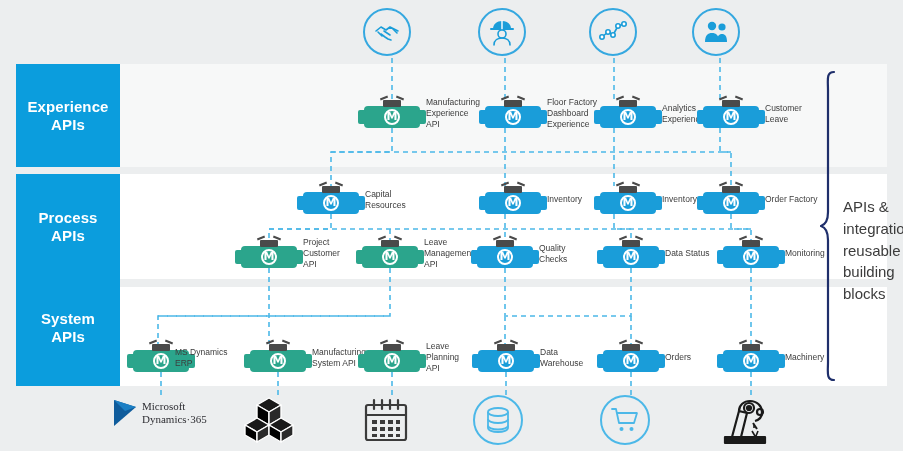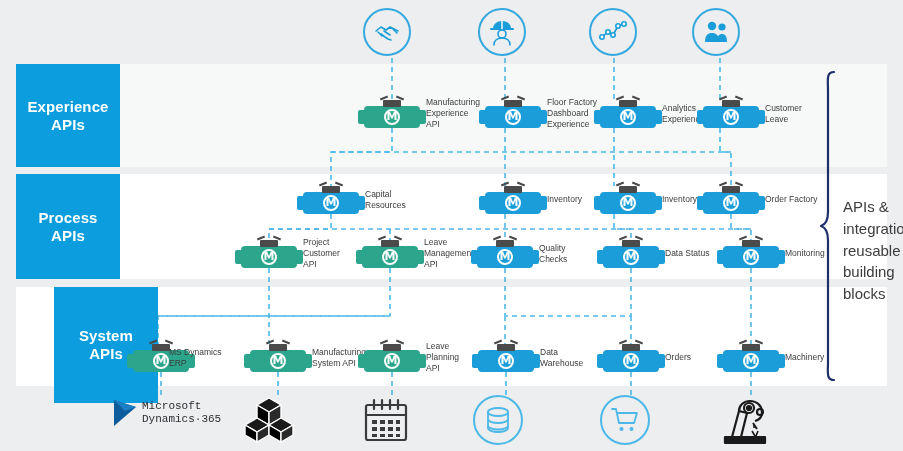--- a/index.html
+++ b/index.html
@@ -21,21 +21,21 @@
   
   .cat{
     position:absolute;left:16px;width:104px;
     background:#0b9ddd;color:#fff;
     display:flex;align-items:center;justify-content:center;
     text-align:center;font-weight:bold;font-size:15px;line-height:1.2;
     letter-spacing:.1px;
   }
   .cat.exp{top:64px;height:103px;}
   .cat.proc{top:174px;height:105px;}
-  .cat.sys{top:287px;height:116px;margin-left:38px;}
+  .cat.sys{top:270px;height:116px;}
 
   
   svg.links{position:absolute;left:0;top:0;width:903px;height:451px;pointer-events:none;}
 
   
   .node{position:absolute;width:56px;height:28px;}
   .node .body{
     position:absolute;left:0;top:6px;width:56px;height:22px;border-radius:4px;
   }
   .node .body:before,.node .body:after{
@@ -74,21 +74,21 @@
     display:flex;align-items:center;justify-content:center;
   }
   .cicon svg{display:block;}
 
   
   .bicon{position:absolute;display:flex;align-items:center;justify-content:center;}
   .bicon.ring{border:2px solid #4cb8e8;border-radius:50%;width:50px;height:50px;box-sizing:border-box;}
 
   .dyn{position:absolute;display:flex;align-items:center;gap:4px;}
   .dyn .dlogo{width:26px;height:30px;}
-  .dyn .dtext{font-size:11px;color:#2d2d32;line-height:1.15;font-family:Liberation Mono, monospace;}
+  .dyn .dtext{font-size:11px;color:#2d2d32;line-height:1.15;font-family:Liberation Serif, serif;}
 
   
   .brace{position:absolute;left:820px;top:70px;width:22px;height:312px;}
   .caption{
     position:absolute;left:843px;top:196px;width:60px;
     font-size:15px;line-height:1.45;color:#3c3c3c;
   }
 </style>
 </head>
 <body>
@@ -278,21 +278,21 @@
     <div class="body"></div>
       <div class="cap"></div>
     <div class="logo">M</div>
     <div class="label">Monitoring</div>
   </div>
 
   <div class="node teal" style="left:133px;top:344px">
     <div class="body"></div>
       <div class="cap"></div>
     <div class="logo">M</div>
-    <div class="label" style="left:36px;width:60px">MS Dynamics
+    <div class="label" style="left:42px;width:60px">MS Dynamics
 ERP</div>
   </div>
   <div class="node teal" style="left:250px;top:344px">
     <div class="body"></div>
       <div class="cap"></div>
     <div class="logo">M</div>
     <div class="label">Manufacturing
 System API</div>
   </div>
   <div class="node teal" style="left:364px;top:344px">

